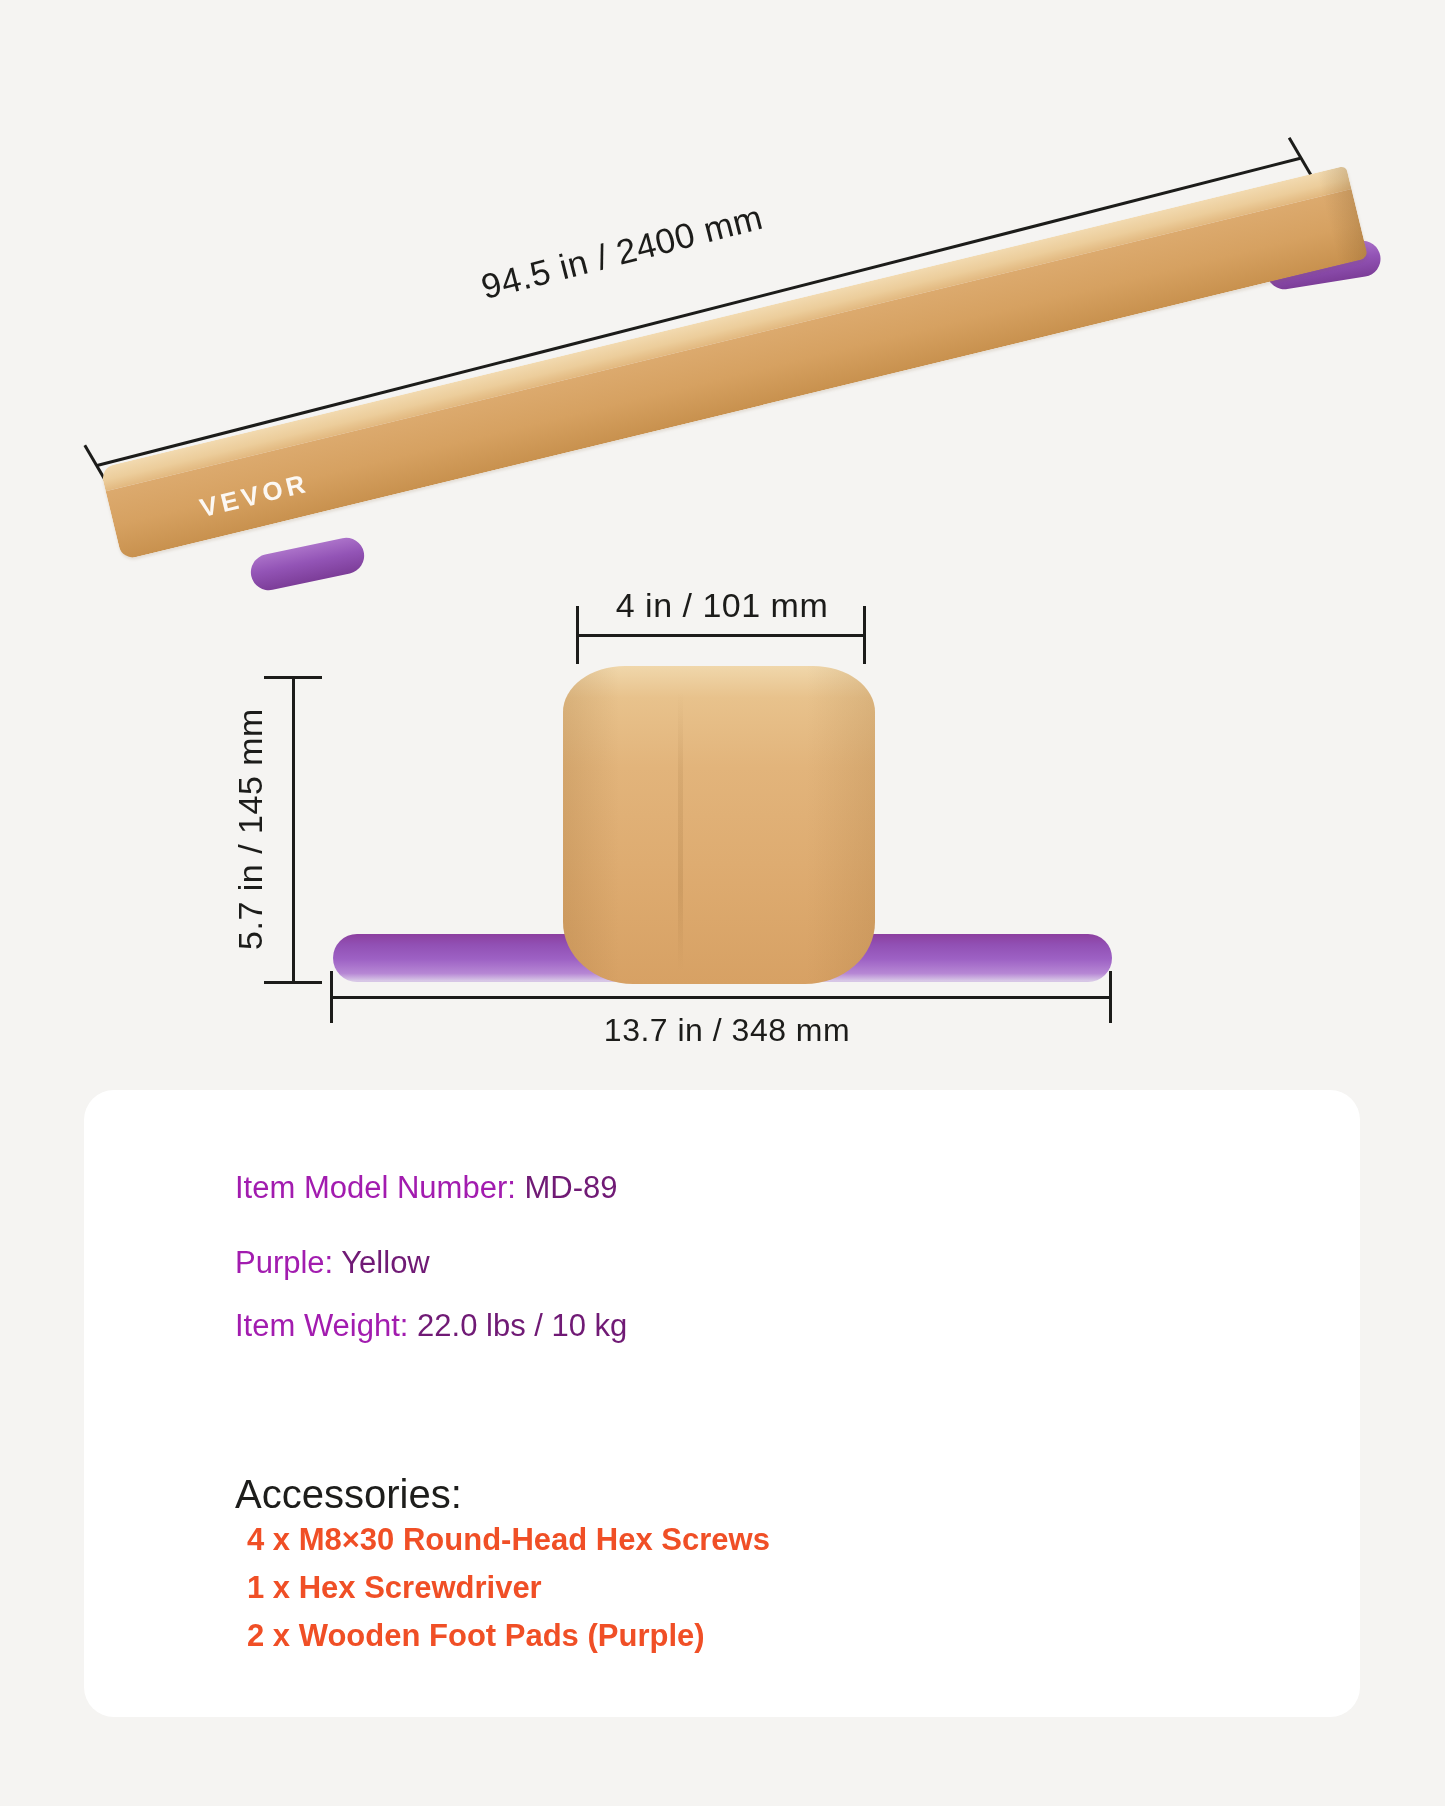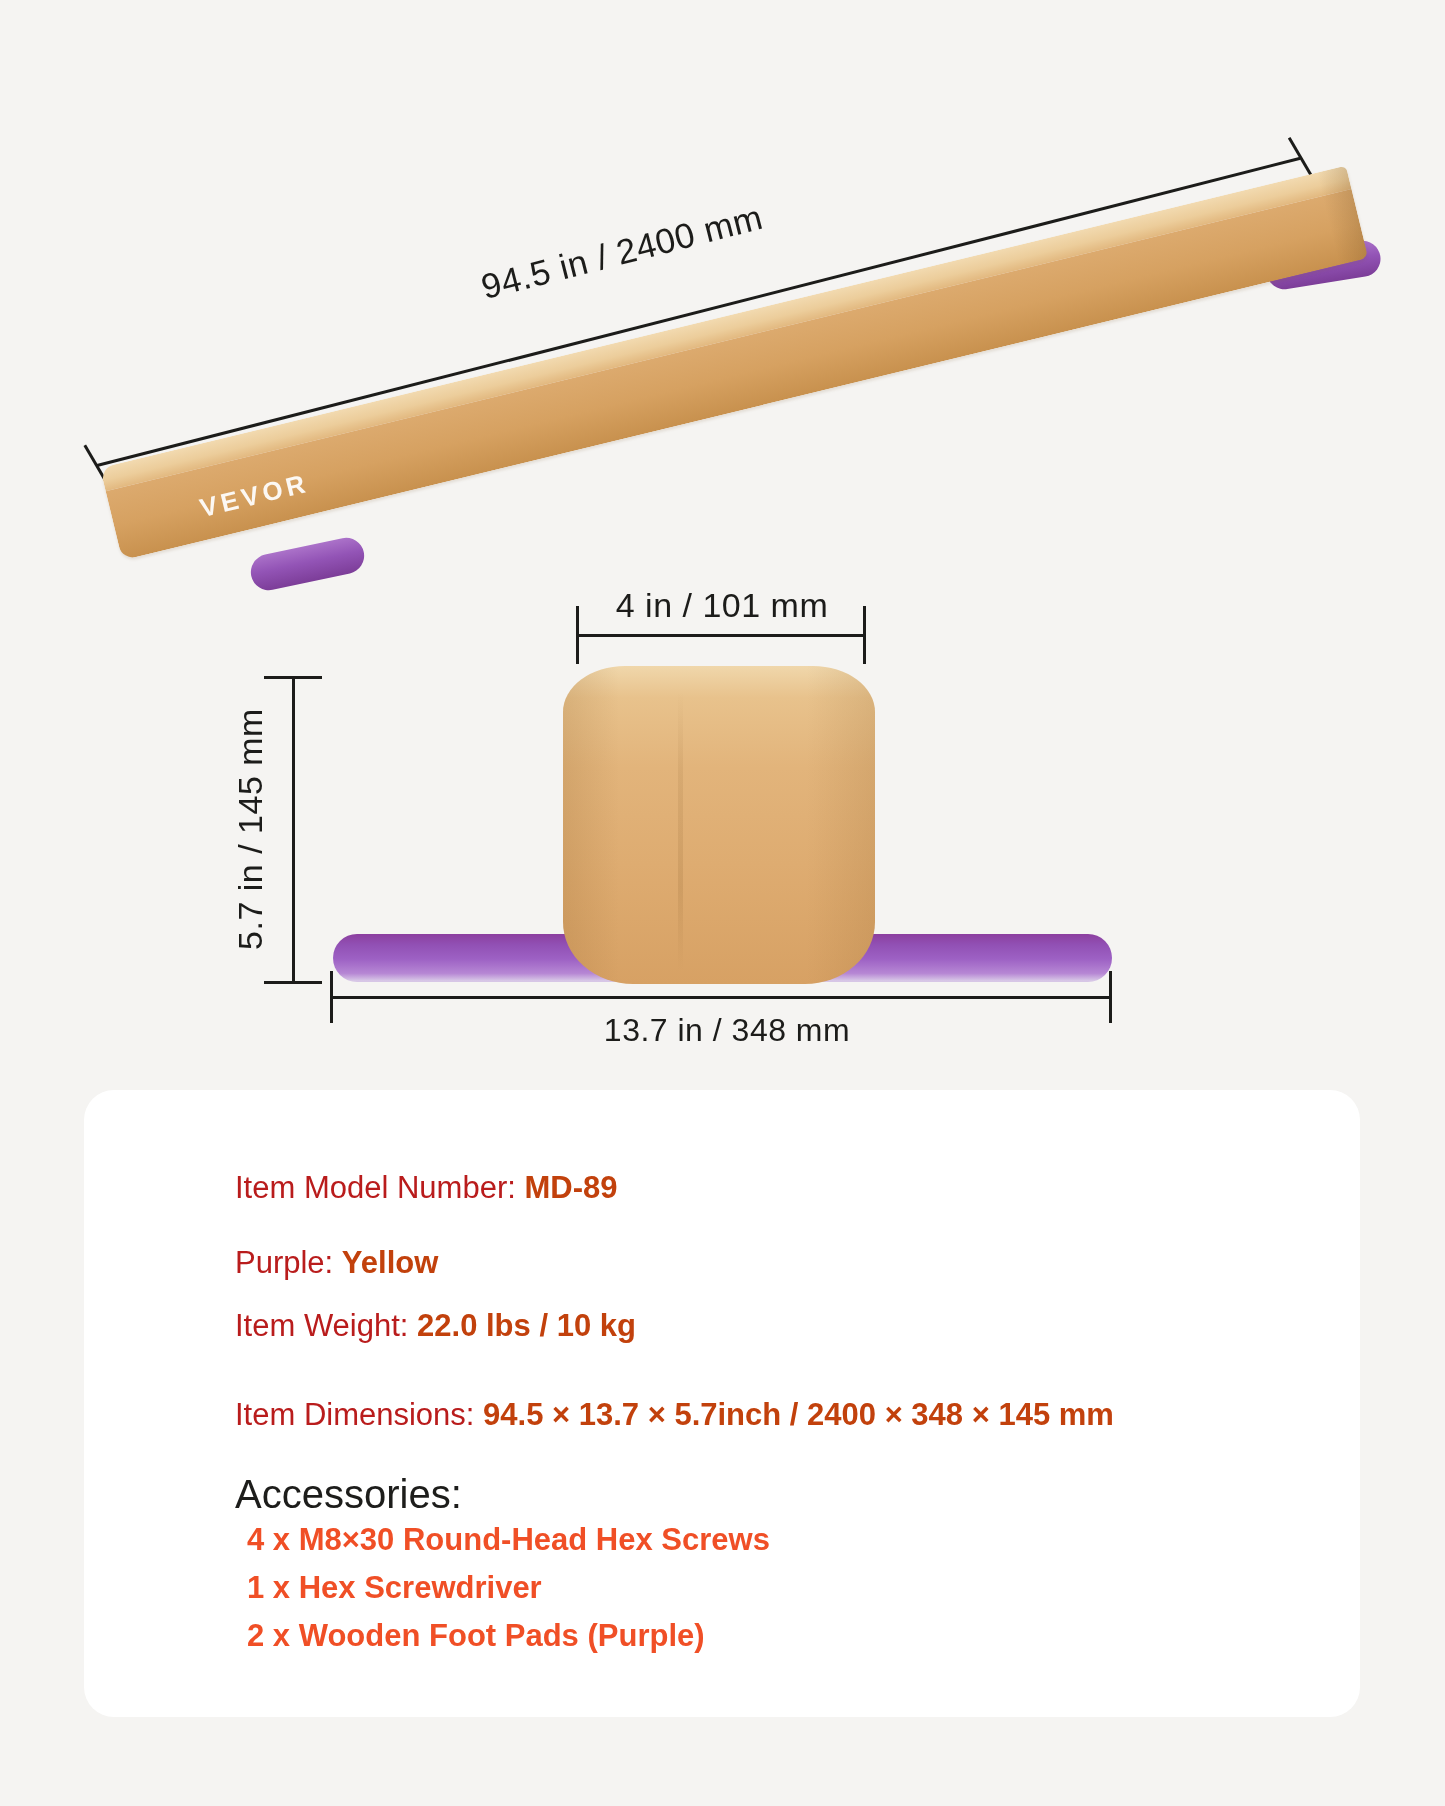--- a/index.html
+++ b/index.html
@@ -123,22 +123,22 @@
 
   
   .spec-card{
     position:absolute;left:84px;top:1090px;width:1276px;height:627px;
     background:#ffffff;border-radius:30px;
   }
   .spec-row{
     position:absolute;left:151px;
     font-size:31px;white-space:nowrap;
   }
-  .spec-row .lbl{color:#b91c1c;}
-  .spec-row .val{color:#c2410c;font-weight:700;}
+  .spec-row .lbl{color:#a21caf;}
+  .spec-row .val{color:#701a75;font-weight:400;}
   .row-0{top:80px;}
   .row-1{top:155px;}
   .row-2{top:218px;}
   .row-3{top:307px;}
   .acc-label{position:absolute;left:151px;top:382px;font-size:40px;color:#1d1d1b;}
   .acc-list{
     position:absolute;left:151px;top:420px;
     font-size:31px;font-weight:700;color:#f04f26;line-height:36px;white-space:nowrap;
   }
   .acc-list div{margin:12px;}
@@ -193,23 +193,20 @@
     </div>
 
     <div class="spec-row row-1">
       <span class="lbl">Purple: </span><span class="val">Yellow</span>
     </div>
 
     <div class="spec-row row-2">
       <span class="lbl">Item Weight: </span><span class="val">22.0 lbs / 10 kg</span>
     </div>
 
-    <div class="spec-row row-3">
-      <span class="lbl">Item Dimensions: </span><span class="val">94.5 × 13.7 × 5.7inch / 2400 × 348 × 145 mm</span>
-    </div>
 
     <div class="acc-label">Accessories:</div>
 
     <div class="acc-list">
       <div>4 x M8×30 Round-Head Hex Screws</div>
       <div>1 x Hex Screwdriver</div>
       <div>2 x Wooden Foot Pads (Purple)</div>
     </div>
 
   </div>

